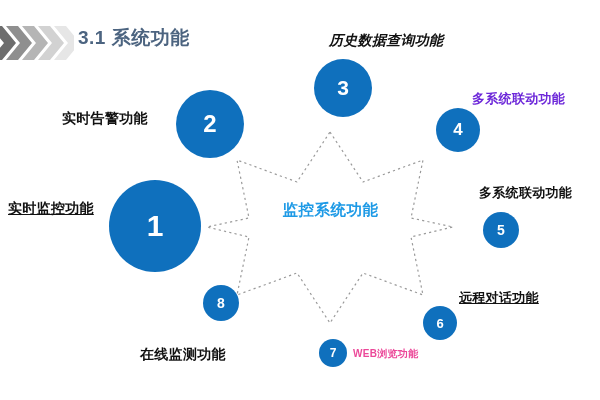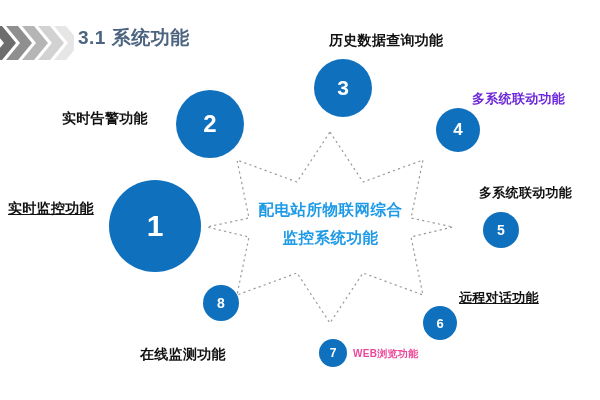--- a/index.html
+++ b/index.html
@@ -119,37 +119,36 @@
     <div id="page-title" style="color: rgb(76, 100, 128);">3.1 系统功能</div>
   </div>
 
   <div id="star-wrap">
     <svg width="250" height="195" viewBox="0 0 250 195" xmlns="http://www.w3.org/2000/svg">
       <polygon id="star-poly" points="125,2 158,52 218,30 206,88 248,97 206,107 218,165 158,143 125,193 92,143 32,165 44,107 2,97 44,88 32,30 92,52" fill="#ffffff" stroke="#9a9a9a" stroke-width="1.2" stroke-dasharray="2.2 3.2" stroke-linejoin="round"></polygon>
     </svg>
   </div>
 
   <div id="center-text" style="color: rgb(30, 154, 230);">
-    <span class="cl">配电站所物联网综合</span>
     <span class="cl">监控系统功能</span>
   </div>
 
   <div id="nodes-layer">
       <div class="node-circle" style="left: 109px; top: 180px; width: 92px; height: 92px; font-size: 30px; background: rgb(15, 112, 189);">
         <span>1</span>
       </div>
       <div class="node-label" style="left: 8px; top: 200px; font-size: 14px; color: rgb(17, 17, 17); text-decoration: underline;">实时监控功能</div>
       <div class="node-circle" style="left: 176px; top: 90px; width: 68px; height: 68px; font-size: 24px; background: rgb(15, 112, 189);">
         <span>2</span>
       </div>
       <div class="node-label" style="left: 62px; top: 110px; font-size: 14px; color: rgb(17, 17, 17);">实时告警功能</div>
       <div class="node-circle" style="left: 314px; top: 59px; width: 58px; height: 58px; font-size: 21px; background: rgb(15, 112, 189);">
         <span>3</span>
       </div>
-      <div class="node-label" style="left: 329px; top: 32px; font-size: 14px; color: rgb(17, 17, 17);">历史数据查询功能</div>
+      <div class="node-label" style="left: 329px; top: 32px; font-size: 14px; color: rgb(17, 17, 17); font-style: italic;">历史数据查询功能</div>
       <div class="node-circle" style="left: 436px; top: 108px; width: 44px; height: 44px; font-size: 17px; background: rgb(15, 112, 189);">
         <span>4</span>
       </div>
       <div class="node-label" style="left: 472px; top: 90px; font-size: 13px; color: #6d28d9;">多系统联动功能</div>
       <div class="node-circle" style="left: 483px; top: 212px; width: 36px; height: 36px; font-size: 14px; background: rgb(15, 112, 189);">
         <span>5</span>
       </div>
       <div class="node-label" style="left: 479px; top: 184px; font-size: 13px; color: rgb(17, 17, 17);">多系统联动功能</div>
       <div class="node-circle" style="left: 423px; top: 306px; width: 34px; height: 34px; font-size: 13px; background: rgb(15, 112, 189);">
         <span>6</span>

